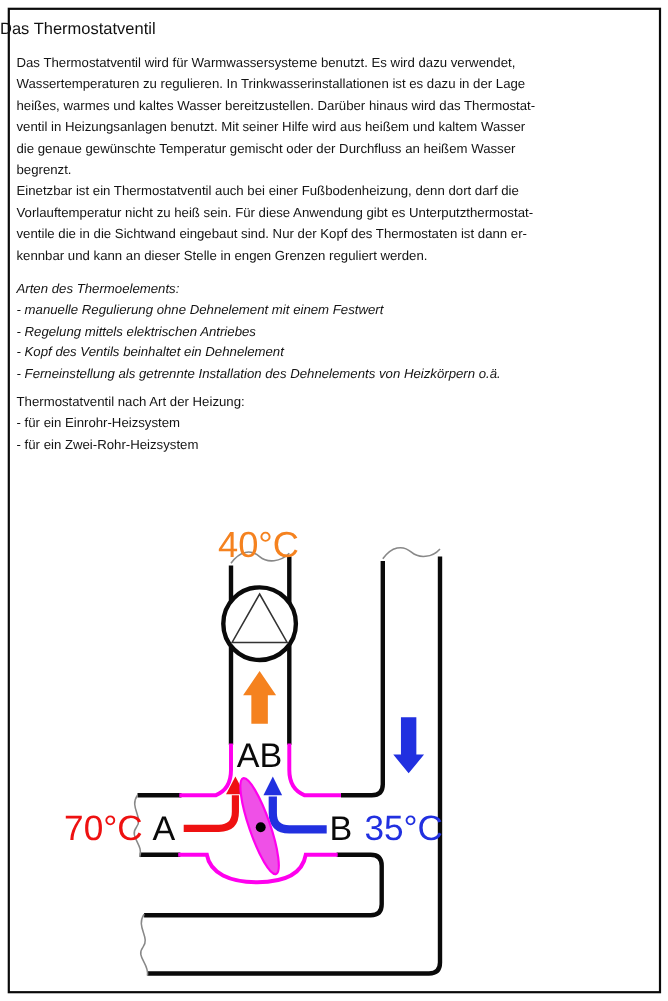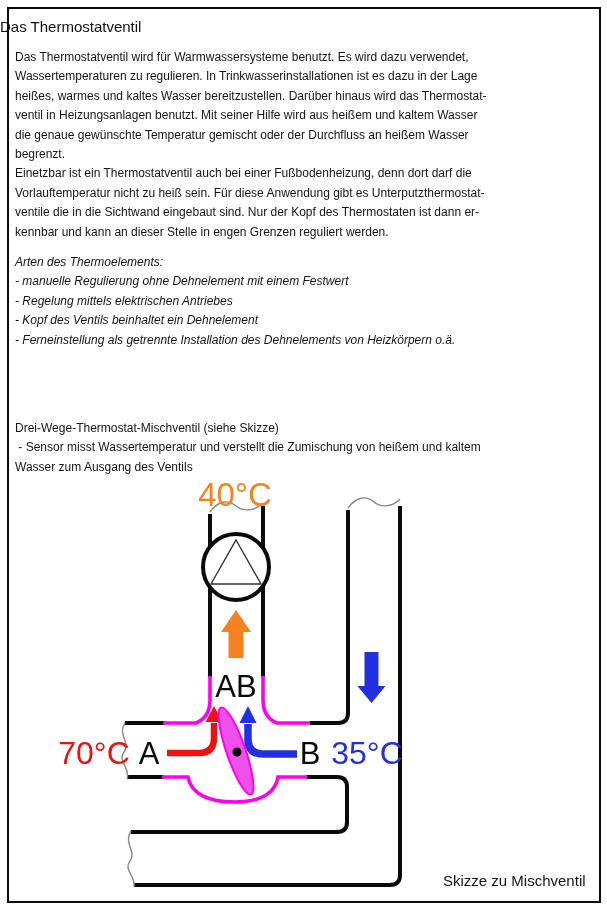--- a/index.html
+++ b/index.html
@@ -35,23 +35,23 @@
 begrenzt.
 Einetzbar ist ein Thermostatventil auch bei einer Fußbodenheizung, denn dort darf die
 Vorlauftemperatur nicht zu heiß sein. Für diese Anwendung gibt es Unterputzthermostat-
 ventile die in die Sichtwand eingebaut sind. Nur der Kopf des Thermostaten ist dann er-
 kennbar und kann an dieser Stelle in engen Grenzen reguliert werden.</div>
   <div id="blockB" class="tblock">Arten des Thermoelements:
 - manuelle Regulierung ohne Dehnelement mit einem Festwert
 - Regelung mittels elektrischen Antriebes
 - Kopf des Ventils beinhaltet ein Dehnelement
 - Ferneinstellung als getrennte Installation des Dehnelements von Heizkörpern o.ä.</div>
-  <div id="blockD" class="tblock">Drei-Wege-Thermostat-Mischventil (siehe Skizze)
- - Sensor misst Wassertemperatur und verstellt die Zumischung von heißem und kaltem
-Wasser zum Ausgang des Ventils</div>
+  <div id="blockC" class="tblock">Thermostatventil nach Art der Heizung:
+- für ein Einrohr-Heizsystem
+- für ein Zwei-Rohr-Heizsystem</div>
 
   <svg width="607" height="910" viewBox="0 0 607 910">
 
     <g stroke="#0a0a0a" stroke-width="4" fill="none" stroke-linecap="butt">
       <path d="M210 514 V677"></path>
       <path d="M263 506 V677"></path>
       <path d="M125 723 H165"></path>
       <path d="M127 777 H164"></path>
       <path d="M310 723 H338 Q348 723 348 713 V510"></path>
       <path d="M306 777 H337 Q347 777 347 787 V822 Q347 832 337 832 H131"></path>
@@ -91,14 +91,13 @@
     <circle cx="237" cy="752" r="4.5" fill="#000"></circle>
 
     <text x="235" y="506" font-size="33" text-anchor="middle" fill="#F5821F">40°C</text>
     <text x="94" y="764" font-size="32" text-anchor="middle" fill="#EE1111">70°C</text>
     <text x="367" y="764" font-size="32" text-anchor="middle" fill="#2130E0">35°C</text>
     <text x="149" y="764" font-size="31" text-anchor="middle" fill="#0a0a0a">A</text>
     <text x="310" y="764" font-size="31" text-anchor="middle" fill="#0a0a0a">B</text>
     <text x="236" y="697" font-size="31" text-anchor="middle" fill="#0a0a0a">AB</text>
   </svg>
 
-  <div class="caption">Skizze zu Mischventil</div>
 </div>
 
 </body></html>

